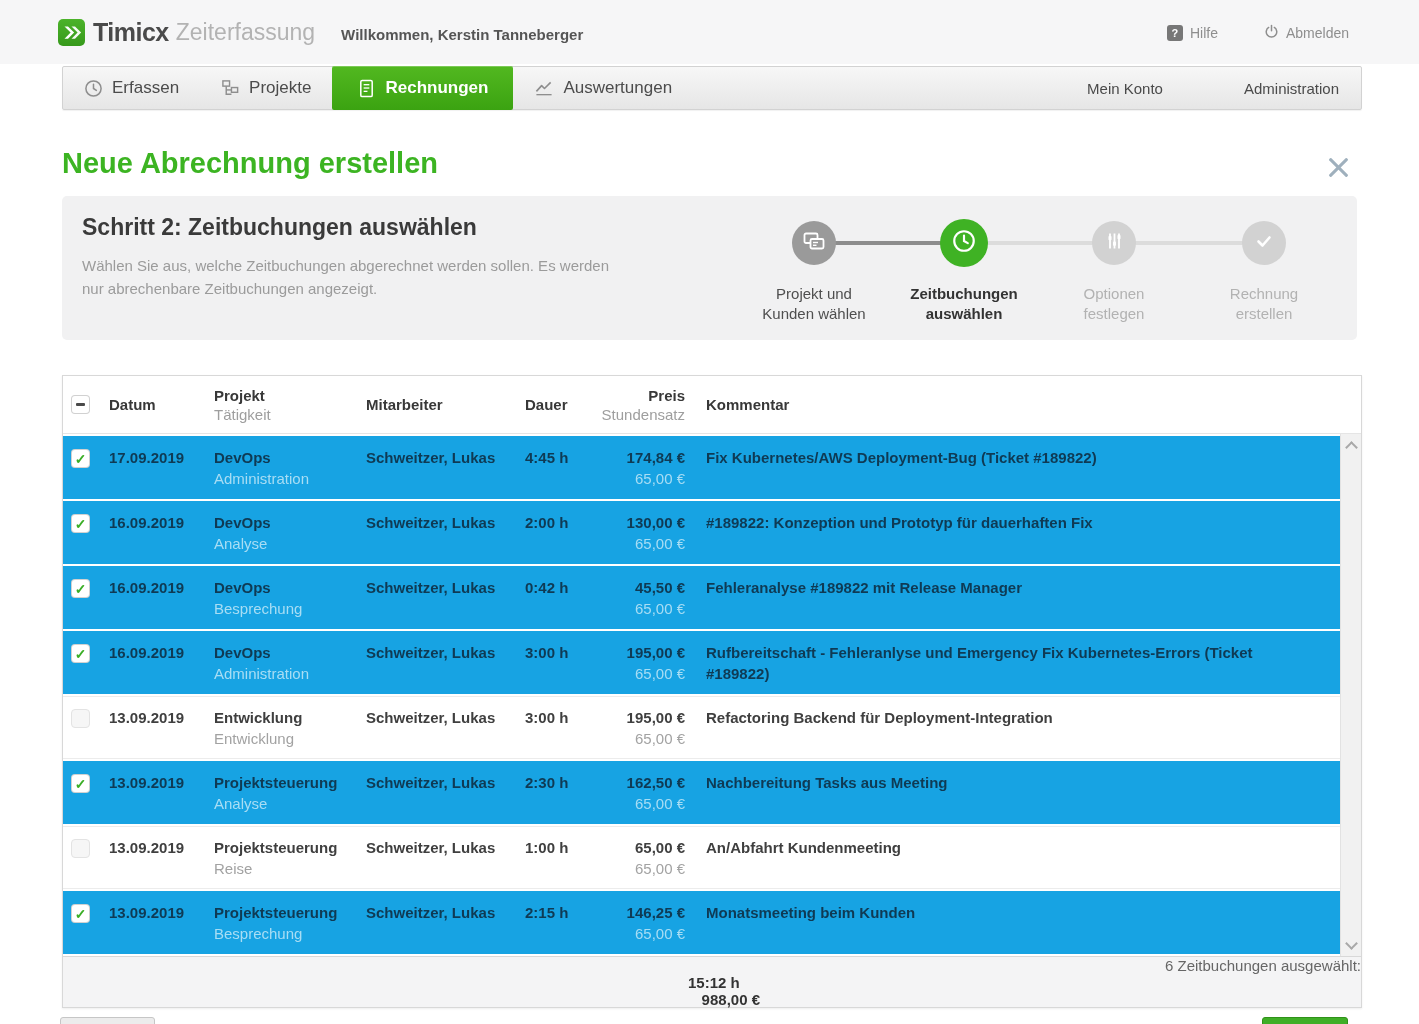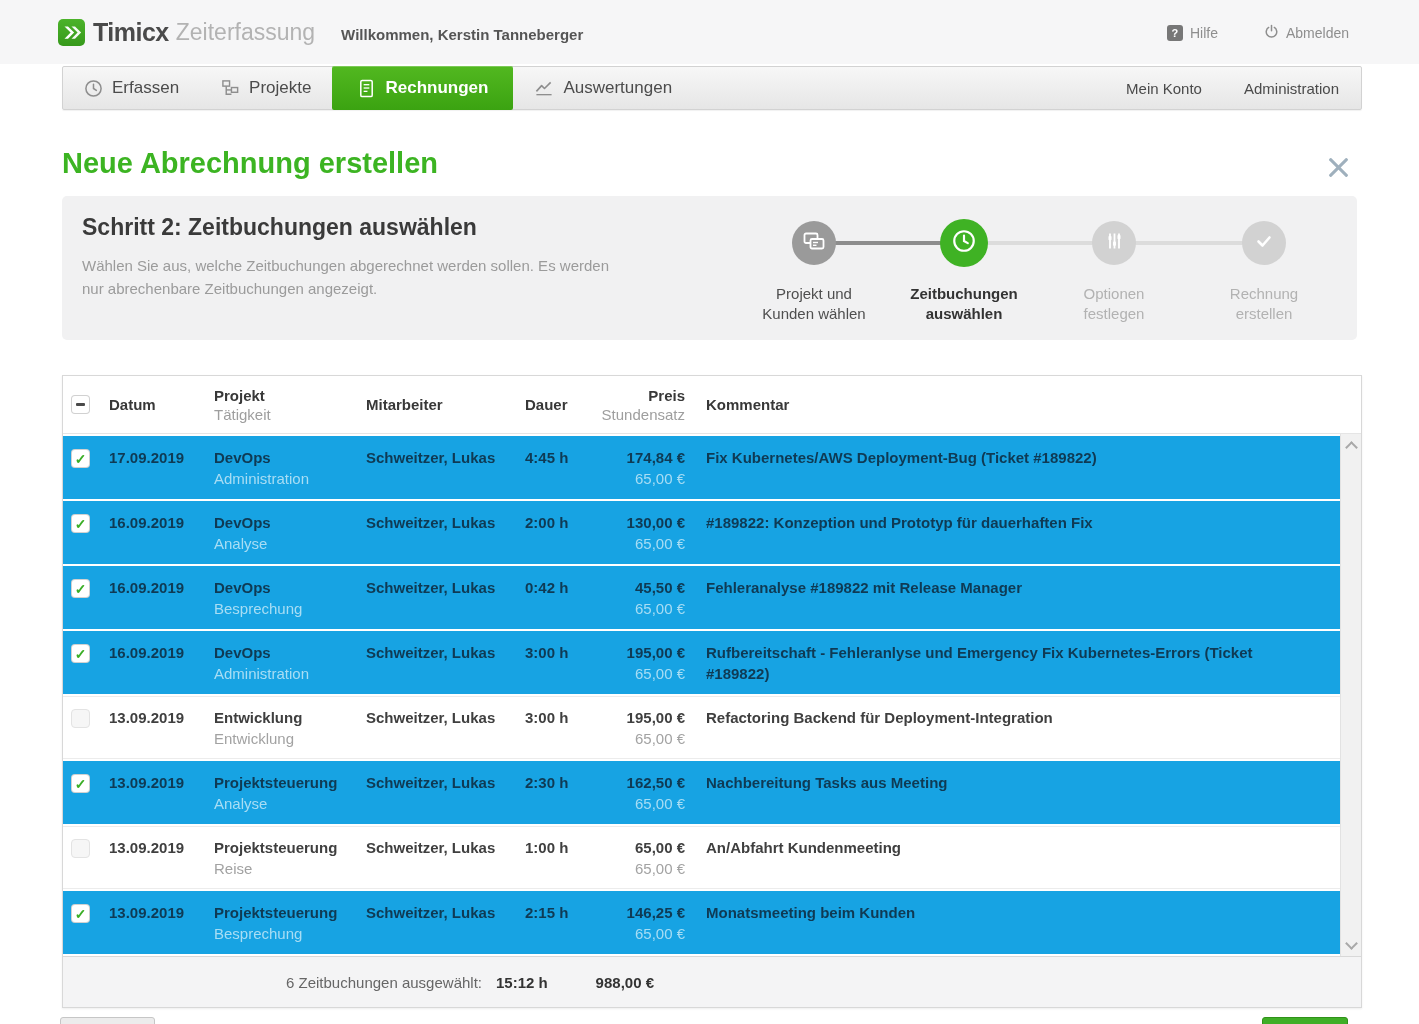--- a/index.html
+++ b/index.html
@@ -17,21 +17,21 @@
   .top-action{display:flex;align-items:center;gap:7px;cursor:pointer;}
   .help-ic{width:16px;height:16px;border-radius:3px;background:#777;display:inline-flex;align-items:center;justify-content:center;}
   .help-ic::after{content:"?";color:#fff;font-size:11px;font-weight:bold;}
 
   
   .navbar{position:absolute;left:62px;top:66px;width:1300px;height:44px;background:linear-gradient(#f7f7f7,#e6e6e6);border:1px solid #d2d2d2;border-radius:2px;display:flex;align-items:stretch;box-sizing:border-box;box-shadow:0 1px 1px rgba(0,0,0,.06);}
   .tab{display:flex;align-items:center;gap:9px;padding:0 21px;font-size:17px;color:#4c4c4c;cursor:pointer;}
   .tab svg{display:block;}
   .tab.active{background:linear-gradient(#52b820,#3ba311);color:#fff;font-weight:bold;margin:-1px 0 -1px 0;padding:4px 25px;border-radius:2px;box-shadow:inset 0 1px 0 rgba(255,255,255,.25);}
   .nav-right{margin-left:auto;display:flex;align-items:center;gap:42px;padding-right:22px;font-size:15px;color:#4a4a4a;}
-  .nav-right span{cursor:pointer;}
+  .nav-right span{cursor:pointer;margin-left:39px;}
 
   
   .page-title{position:absolute;left:62px;top:147px;font-size:29px;font-weight:bold;color:#3cb422;}
   .close-btn{position:absolute;left:1324px;top:153px;width:30px;height:30px;cursor:pointer;}
   .xbar{position:absolute;left:2px;top:13px;width:25px;height:3px;background:#9fb0bd;border-radius:1px;}
   .xbar.a{transform:rotate(45deg);}
   .xbar.b{transform:rotate(-45deg);}
 
   
   .wizard{position:absolute;left:62px;top:196px;width:1295px;height:144px;background:#f1f1f2;border-radius:5px;}
@@ -80,21 +80,21 @@
   .trow:not(.sel) .cbx{background:#f6f6f6;border-color:#e3e3e3;}
   .thead .c-check{align-items:flex-start;}
   .thead .cbx{margin-left:8px;}
   .thead .cbx::after{content:"";width:9px;height:3px;background:#4a4a4a;border-radius:1px;}
 
   .vscroll{position:absolute;top:58px;right:0;width:20px;bottom:50px;background:#f1f1f1;border-left:1px solid #e2e2e2;cursor:pointer;}
   .caret{position:absolute;left:6px;width:7px;height:7px;border-left:2px solid #a8a8a8;border-top:2px solid #a8a8a8;}
   .caret.up{top:9px;transform:rotate(45deg);}
   .caret.down{bottom:9px;transform:rotate(-135deg);}
 
-  .tfoot{position:absolute;left:0;right:0;bottom:0;height:50px;background:#f4f4f5;border-top:1px solid #d8d8d8;display:flex;align-items:center;font-size:15px;}
+  .tfoot{position:absolute;left:0;right:0;bottom:0;height:50px;background:#f4f4f5;border-top:1px solid #d8d8d8;display:flex;align-items:center;font-size:15px;flex-direction:column;}
   .f-label{margin-left:auto;color:#666;}
   .f-dauer{width:62px;margin-left:14px;font-weight:bold;color:#333;}
   .f-preis{width:96px;text-align:right;font-weight:bold;color:#333;}
   .f-spacer{width:707px;}
 
   
   .btn-sliver{position:absolute;top:1017px;height:12px;border-radius:3px 3px 0 0;box-sizing:border-box;cursor:pointer;}
   .btn-sliver.gray{left:60px;width:95px;background:#ececec;border:1px solid #c6c6c6;}
   .btn-sliver.green{left:1262px;width:86px;background:#3fae27;border:1px solid #2f9218;}
 </style>

